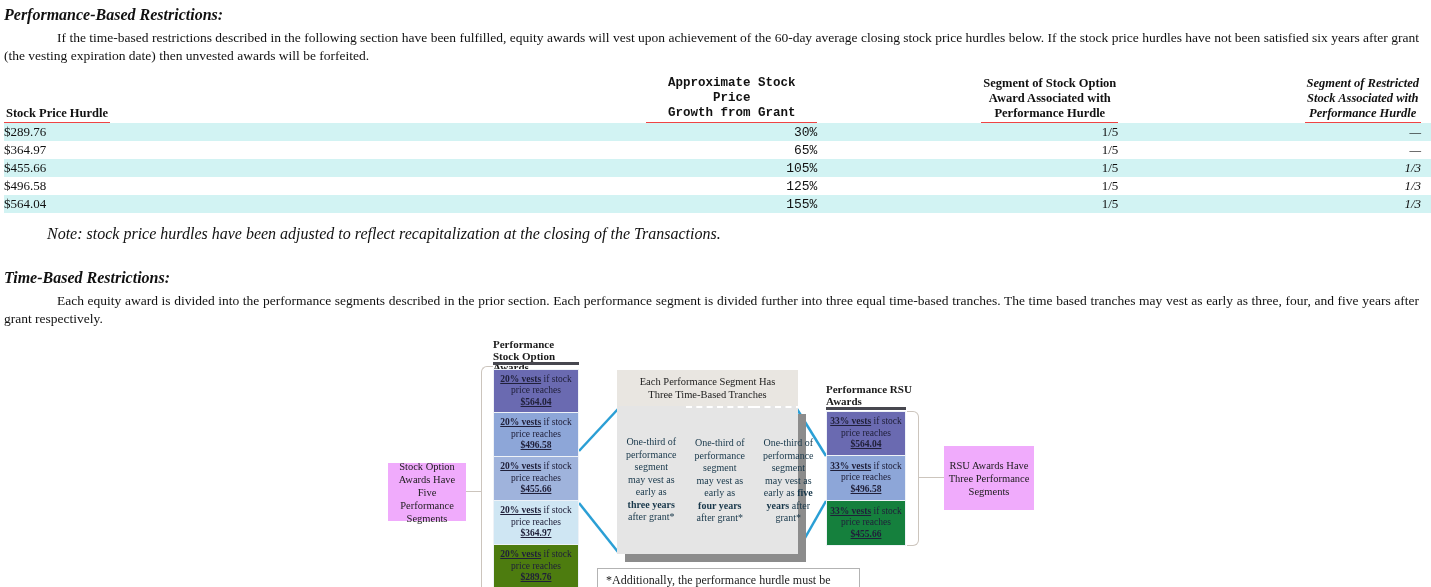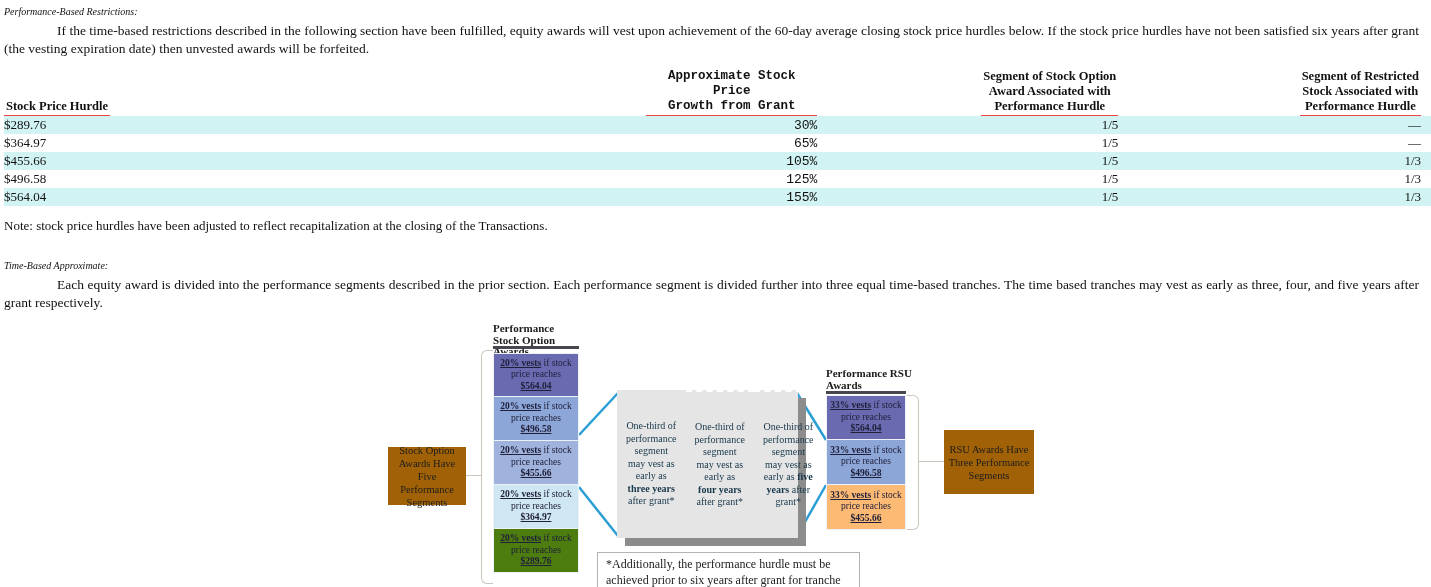--- a/index.html
+++ b/index.html
@@ -1,47 +1,47 @@
 <!DOCTYPE html>
 <html><head>
 <meta charset="utf-8">
 <style>
   * { box-sizing: border-box; margin: 0; padding: 0; }
   html,body { width: 1431px; height: 587px; background: #ffffff; overflow: hidden; }
   body { font-family: "Liberation Serif", "DejaVu Serif", serif; color: #111; }
   .doc { width: 1431px; height: 587px; position: relative; }
 
-  .sec-title { font-weight: normal; font-style: italic; font-size: 10px; padding: 6px 4px 0 4px; }
+  .sec-title { font-weight: bold; font-style: italic; font-size: 16px; padding: 6px 4px 0 4px; }
   .para { font-size: 13.5px; line-height: 18px; text-align: justify; padding: 5px 12px 0 4px; }
   .para .indent { display: inline-block; width: 53px; }
 
   
   table.hurdles { width: 1427px; margin: 11px 0 0 4px; border-collapse: collapse; table-layout: fixed; font-size: 13px; }
   table.hurdles td, table.hurdles th { padding: 0; vertical-align: bottom; font-weight: normal; }
   .c1 { width: 45%; text-align: left; }
   .c2 { width: 12%; text-align: right; font-family: Liberation Mono, monospace; }
   .c3 { width: 22%; text-align: right; }
-  .c4 { width: 21%; text-align: right; }
+  .c4 { width: 21%; text-align: right; font-style: italic; }
   .hd { display: inline-block; font-weight: bold; font-size: 12.5px; line-height: 15px; border-bottom: 1px solid #ef4444; padding: 0 2px 1px 2px; text-align: center; }
   .c1 .hd { text-align: left; margin-left: 0; }
   .c3 .pad, .c3 .hd { margin-right: 13px; }
   .c4 .pad, .c4 .hd { margin-right: 10px; }
   tr.data td { height: 18px; vertical-align: middle; }
   td.c1 { font-weight: bold; }
   .pad { display: inline-block; text-align: right; }
 
   
-  .note { font-size: 13px; padding: 12px 4px 0 4px; }
+  .note { font-style: italic; font-size: 16px; padding: 12px 4px 0 4px; margin-left: 43px; }
   .sec-title2 { margin-top: 20px; }
 
   
   .diagram { position: relative; width: 1431px; height: 277px; margin-top: 5px; }
   .diagram svg.lines { position: absolute; left: 0; top: 0; }
   .abox { position: absolute; }
-  .grayNote { background: #a16207; text-align: center; font-size: 10.5px; line-height: 13px; color: #1c1c1c; display: flex; align-items: center; justify-content: center; padding: 3px; }
+  .grayNote { background: #f0abfc; text-align: center; font-size: 10.5px; line-height: 13px; color: #1c1c1c; display: flex; align-items: center; justify-content: center; padding: 3px; }
   .colHeader { font-weight: bold; font-size: 11px; line-height: 11.5px; color: #1a1a1a; }
   .hdrBar { background: #47474f; height: 3px; }
   .stackBox { width: 100%; text-align: center; font-size: 9.5px; line-height: 11.5px; color: #20203a; padding: 8px 3px; border: 1px solid #eef2f7; border-top: none; display: flex; align-items: center; justify-content: center; }
   .stackBox:first-child { border-top: 1px solid #eef2f7; }
   .bu { font-weight: bold; text-decoration: underline; }
   .bracket-l { border-left: 1.5px solid #ccc5bd; border-top: 1.5px solid #ccc5bd; border-bottom: 1.5px solid #ccc5bd; border-radius: 6px 0 0 6px; }
   .bracket-r { border-right: 1.5px solid #ccc5bd; border-top: 1.5px solid #ccc5bd; border-bottom: 1.5px solid #ccc5bd; border-radius: 0 6px 6px 0; }
   .hline { border-top: 1.5px solid #ccc5bd; }
   .centerHdr { background: #e9e6e1; text-align: center; font-size: 10.5px; line-height: 13px; color: #222; display: flex; align-items: center; justify-content: center; padding: 2px 10px; }
   .blueBig { background: #e5e5e5; box-shadow: 8px 8px 0 0 #8c8c8c; display: flex; flex-direction: row; }
@@ -108,21 +108,21 @@
       <td class="c1" style="background: rgb(210, 243, 243);">$564.04</td>
       <td class="c2" style="background: rgb(210, 243, 243);">155%</td>
       <td class="c3" style="background: rgb(210, 243, 243);"><span class="pad">1/5</span></td>
       <td class="c4" style="background: rgb(210, 243, 243);"><span class="pad">1/3</span></td>
     </tr>
   </tbody>
     </table>
 
   <div class="note">Note: stock price hurdles have been adjusted to reflect recapitalization at the closing of the Transactions.</div>
 
-  <div class="sec-title sec-title2">Time-Based Approximate:</div>
+  <div class="sec-title sec-title2">Time-Based Restrictions:</div>
 
   <div class="para"><span class="indent"></span><span>Each equity award is divided into the performance segments described in the prior section. Each performance segment is divided further into three equal time-based tranches. The time based tranches may vest as early as three, four, and five years after grant respectively.</span></div>
 
   <div class="diagram">
 
     <svg class="lines" width="1431" height="277">
       <line x1="579" y1="118" x2="618" y2="76" stroke="#2b9fd5" stroke-width="2.5"></line>
       <line x1="579" y1="170" x2="618" y2="219" stroke="#2b9fd5" stroke-width="2.5"></line>
       <line x1="797" y1="76" x2="826" y2="123" stroke="#2b9fd5" stroke-width="2.5"></line>
       <line x1="797" y1="219" x2="826" y2="168" stroke="#2b9fd5" stroke-width="2.5"></line>
@@ -145,20 +145,21 @@
           <div><span class="bu">20% vests</span> <span>if stock price reaches</span> <span class="bu">$455.66</span></div>
         </div>
       <div class="stackBox" style="height: 44px; background: rgb(207, 230, 243);">
           <div><span class="bu">20% vests</span> <span>if stock price reaches</span> <span class="bu">$364.97</span></div>
         </div>
       <div class="stackBox" style="height: 44px; background: #4d7c0f;">
           <div><span class="bu">20% vests</span> <span>if stock price reaches</span> <span class="bu">$289.76</span></div>
         </div>
     </div>
 
+    <div class="abox centerHdr" style="left:617px; top:37px; width:181px; height:36px;">Each Performance Segment Has Three Time-Based Tranches</div>
     <div class="abox blueBig" style="left:617px; top:73px; width:181px; height:148px;">
       <div class="tranche">
           <div><span>One-third of performance segment may vest as early as</span> <b>three years</b> <span>after grant*</span></div>
         </div>
       <div class="tranche">
           <div><span>One-third of performance segment may vest as early as</span> <b>four years</b> <span>after grant*</span></div>
         </div>
       <div class="tranche">
           <div><span>One-third of performance segment may vest as early as</span> <b>five years</b> <span>after grant*</span></div>
         </div>
@@ -166,21 +167,21 @@
 
     <div class="abox colHeader" style="left:826px; top:51px; width:90px;">Performance RSU Awards</div>
     <div class="abox hdrBar" style="left:826px; top:74px; width:80px;"></div>
     <div class="abox" style="left:826px; top:78px; width:80px;">
       <div class="stackBox" style="height: 45px; background: rgb(106, 106, 177);">
           <div><span class="bu">33% vests</span> <span>if stock price reaches</span> <span class="bu">$564.04</span></div>
         </div>
       <div class="stackBox" style="height: 45px; background: rgb(141, 166, 216);">
           <div><span class="bu">33% vests</span> <span>if stock price reaches</span> <span class="bu">$496.58</span></div>
         </div>
-      <div class="stackBox" style="height: 45px; background: #fdba74;">
+      <div class="stackBox" style="height: 45px; background: #15803d;">
           <div><span class="bu">33% vests</span> <span>if stock price reaches</span> <span class="bu">$455.66</span></div>
         </div>
     </div>
     <div class="abox bracket-r" style="left:907px; top:78px; width:12px; height:135px;"></div>
     <div class="abox hline" style="left:919px; top:144px; width:25px; height:2px;"></div>
 
     <div class="abox grayNote" style="left:944px; top:113px; width:90px; height:64px;">RSU Awards Have Three Performance Segments</div>
 
     <div class="abox footnote" style="left:597px; top:235px; width:263px; height:39px;">*Additionally, the performance hurdle must be achieved prior to six years after grant for tranche to vest</div>
 

